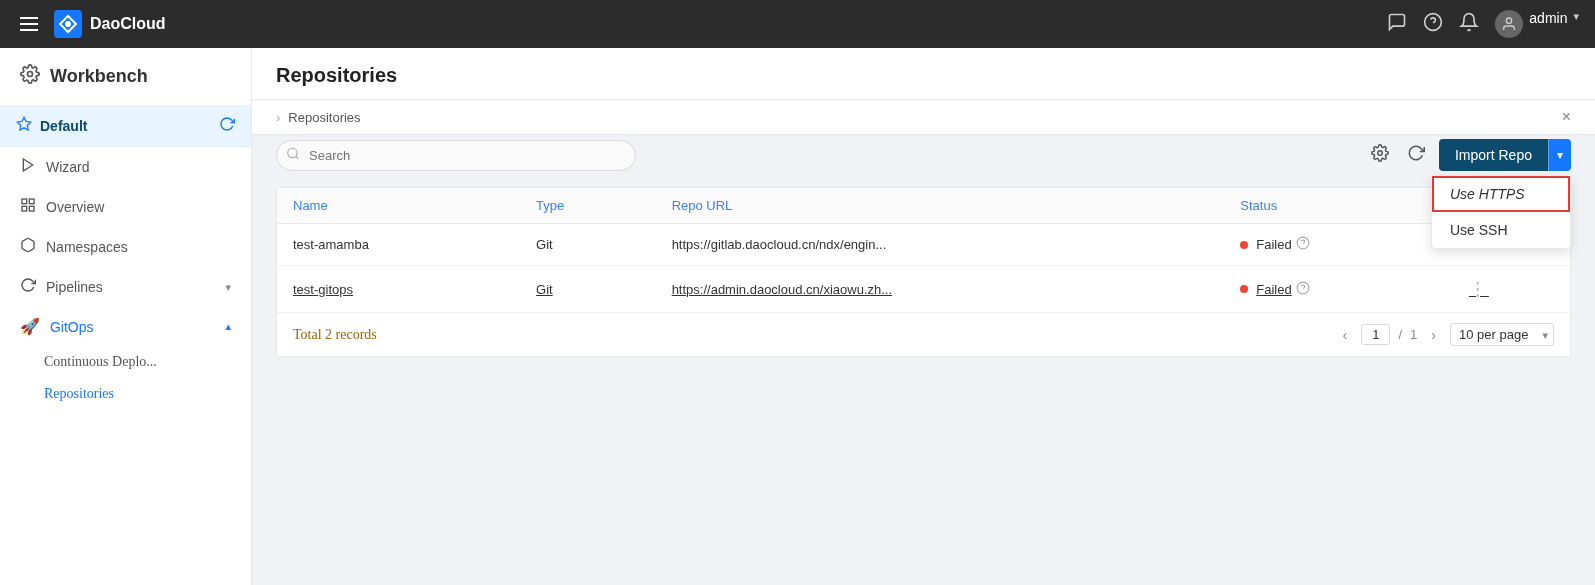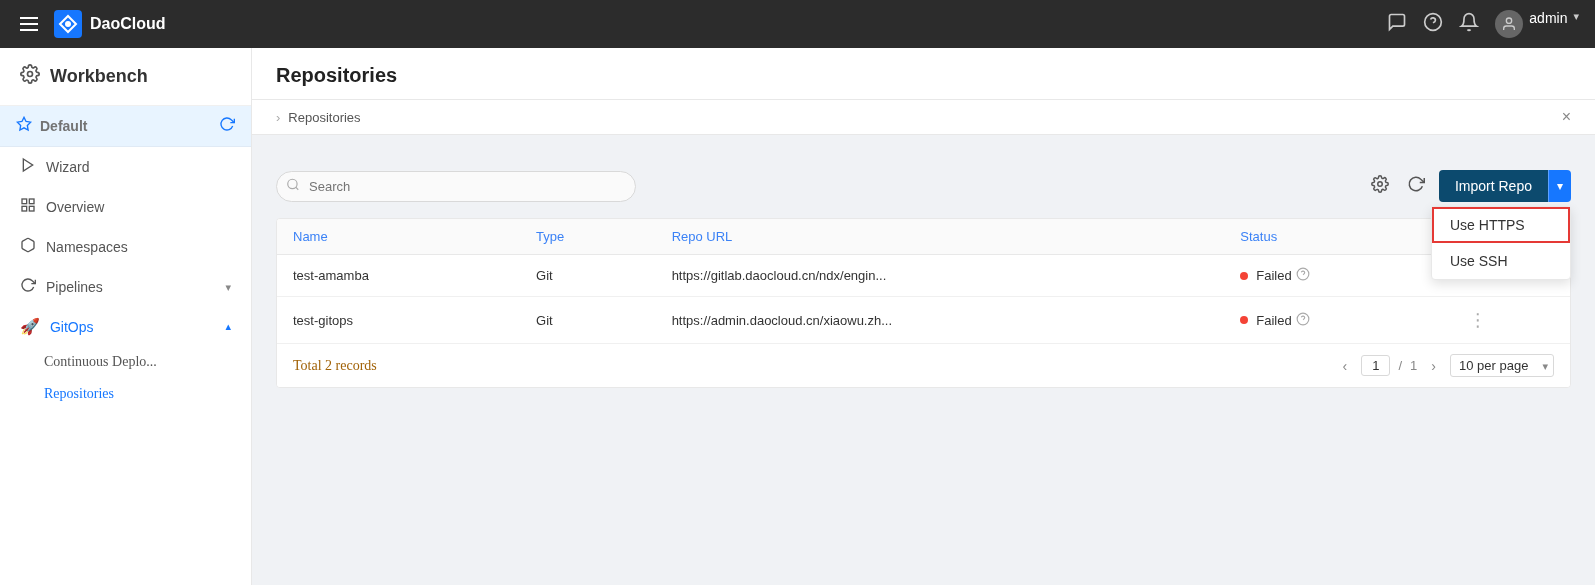--- a/index.html
+++ b/index.html
@@ -50,21 +50,21 @@
     }
     .sidebar-workbench .wb-icon { font-size: 20px; color: #555; }
     .sidebar-default {
       padding: 10px 16px;
       display: flex;
       align-items: center;
       justify-content: space-between;
       background: #e8f4ff;
       border-bottom: 1px solid #e0eaf5;
     }
-    .sidebar-default-label { font-weight: 600; font-size: 14px; color: #737373; display: flex; align-items: center; gap: 8px; }
+    .sidebar-default-label { font-weight: 600; font-size: 14px; color: #0c4a6e; display: flex; align-items: center; gap: 8px; }
     .sidebar-default-icon { color: #1677ff; font-size: 16px; }
     .sidebar-refresh { cursor: pointer; color: #1677ff; font-size: 16px; }
     .sidebar-scrollarea { overflow-y: auto; flex: 1; }
     .sidebar-item {
       padding: 10px 20px;
       display: flex;
       align-items: center;
       gap: 10px;
       cursor: pointer;
       color: #555;
@@ -104,21 +104,21 @@
       gap: 8px;
       font-size: 13px;
       color: #555;
     }
     .breadcrumb-chevron { color: #aaa; }
     .breadcrumb-close { margin-left: auto; cursor: pointer; color: #888; font-size: 16px; }
 
     
     .table-area {
       flex: 1;
-      padding: 35px 24px;
+      padding: 4px 24px;
       overflow-y: auto;
     }
     .table-toolbar {
       display: flex;
       align-items: center;
       margin-bottom: 16px;
       gap: 12px;
     }
     .search-box {
       flex: 0 0 360px;
@@ -184,41 +184,42 @@
     .dropdown-item {
       padding: 8px 16px;
       cursor: pointer;
       font-size: 14px;
       color: #333;
       border: 2px solid transparent;
     }
     .dropdown-item.highlighted {
       border: 2px solid #e53935;
       color: #333;
+      font-style: italic;
     }
 
     
     .repo-table { width: 100%; background: #fff; border: 1px solid #e8e8e8; border-radius: 4px; overflow: hidden; }
     .repo-table table { width: 100%; border-collapse: collapse; }
     .repo-table th {
       background: #fafafa;
       padding: 10px 16px;
       text-align: left;
       font-weight: 500;
       color: #3b82f6;
       font-size: 13px;
       border-bottom: 1px solid #e8e8e8;
     }
     .repo-table td {
       padding: 12px 16px;
       border-bottom: 1px solid #f0f0f0;
       font-size: 13px;
       color: #333;
     }
-    .repo-table tr:last-child td { border-bottom: none; }
+    .repo-table tr:last-child td { border-bottom: none; text-decoration: underline; }
     .status-dot { display: inline-block; width: 8px; height: 8px; border-radius: 50%; background: #f44336; margin-right: 4px; }
     .status-cell { display: flex; align-items: center; gap: 4px; }
     .help-icon { color: #aaa; cursor: pointer; font-size: 14px; }
     .more-icon { color: #aaa; cursor: pointer; font-size: 18px; letter-spacing: 2px; }
 
     
     .pagination {
       display: flex;
       align-items: center;
       padding: 10px 16px;

